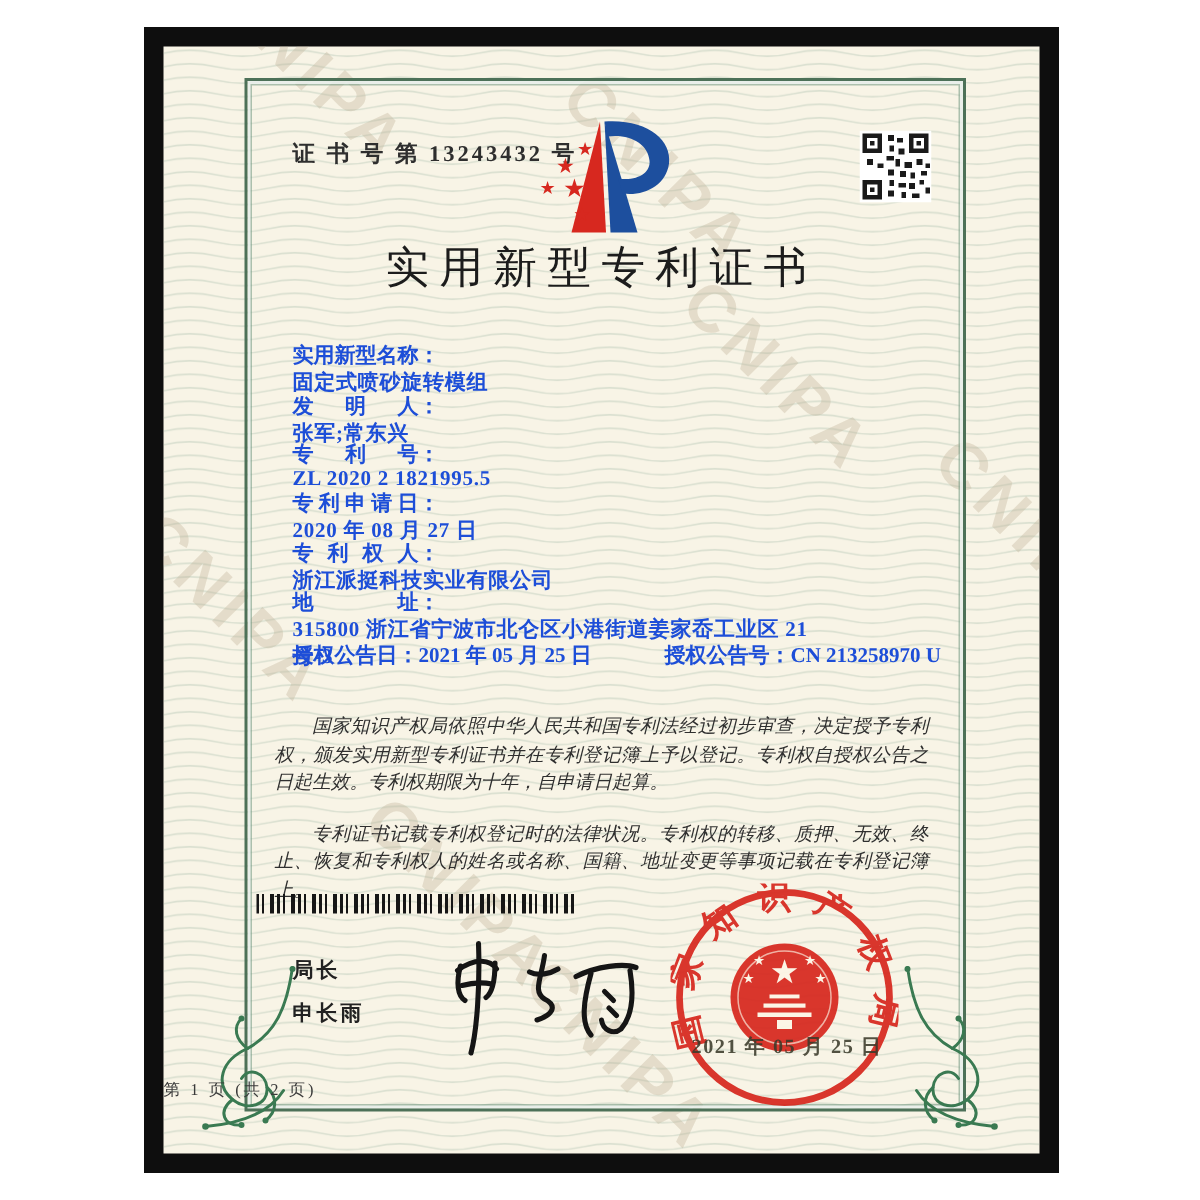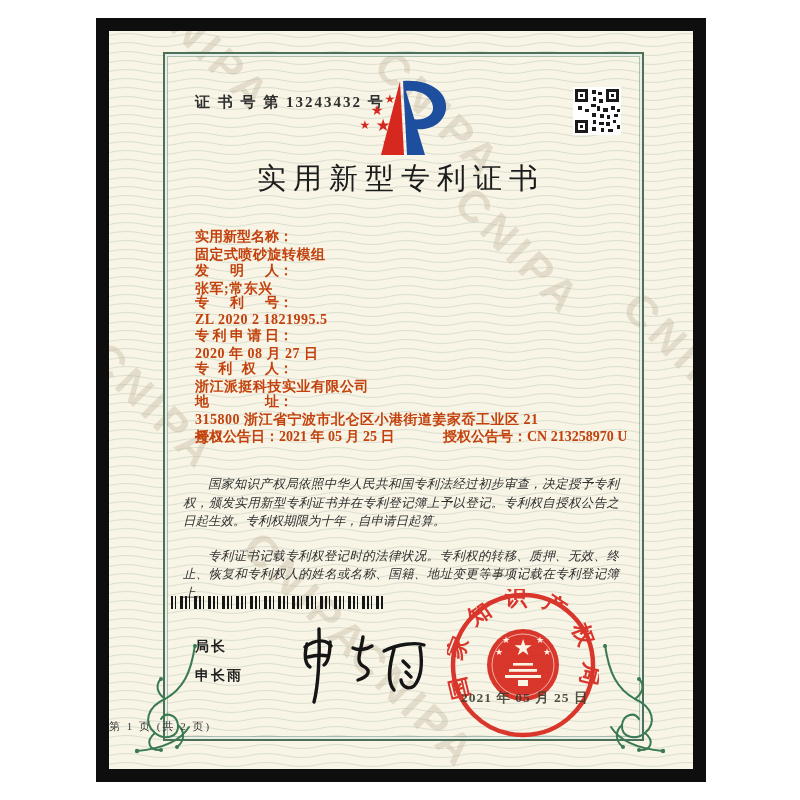--- a/index.html
+++ b/index.html
@@ -14,21 +14,21 @@
                box-shadow:inset 0 0 0 2px rgba(255,255,255,.75), inset 0 0 0 3px rgba(110,150,125,.55);}
   .wm{position:absolute;z-index:1;font-family:"Liberation Sans","DejaVu Sans",sans-serif;
       font-weight:bold;font-size:44px;letter-spacing:5px;color:rgba(188,172,145,.33);
       transform:rotate(45deg);white-space:nowrap;}
   .cert-no{position:absolute;left:86px;top:62px;z-index:2;font-size:15px;letter-spacing:2px;
            color:#2e2e2e;font-weight:600;}
   .logo{position:absolute;left:236px;top:38px;z-index:2;}
   .qr{position:absolute;left:464px;top:56px;z-index:2;}
   .title{position:absolute;left:0;top:128px;width:100%;text-align:center;z-index:2;
          font-size:29px;font-weight:normal;letter-spacing:7px;color:#1c1c1c;}
-  .frow{position:absolute;left:86px;z-index:2;font-size:14px;color:#c2410c;font-weight:600;width:440px;}
+  .frow{position:absolute;left:86px;z-index:2;font-size:14px;color:#1d4ed8;font-weight:600;width:440px;}
   .flabel{display:inline-block;width:84px;text-align:justify;text-align-last:justify;vertical-align:top;}
   .fcolon{display:inline-block;vertical-align:top;}
   .fvalue{display:inline-block;width:345px;vertical-align:top;letter-spacing:.5px;}
   .grant-pair2{position:absolute;left:248px;top:0;white-space:nowrap;}
   .paras{position:absolute;left:58px;top:428px;width:468px;z-index:2;font-size:12.5px;
          line-height:18.5px;color:#2f2f2f;font-style:italic;text-align:justify;}
   .paras p{margin:16px;text-indent:2em;}
   .barcode{position:absolute;left:62px;top:565px;width:213px;height:13px;z-index:2;
            background:repeating-linear-gradient(90deg,#161616 0 2px,transparent 2px 4px,
              #161616 4px 5px,transparent 5px 9px,#161616 9px 12px,transparent 12px 14px);}

